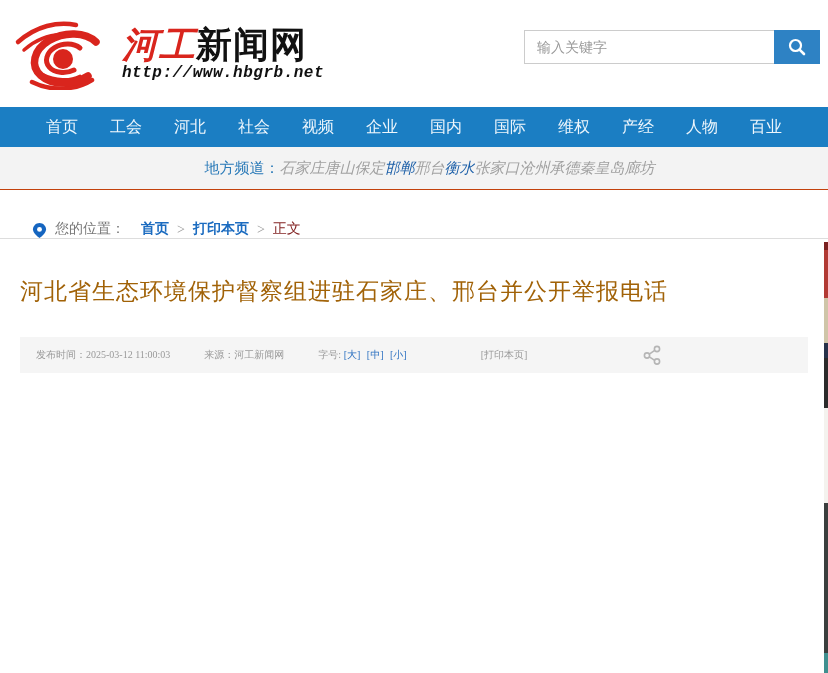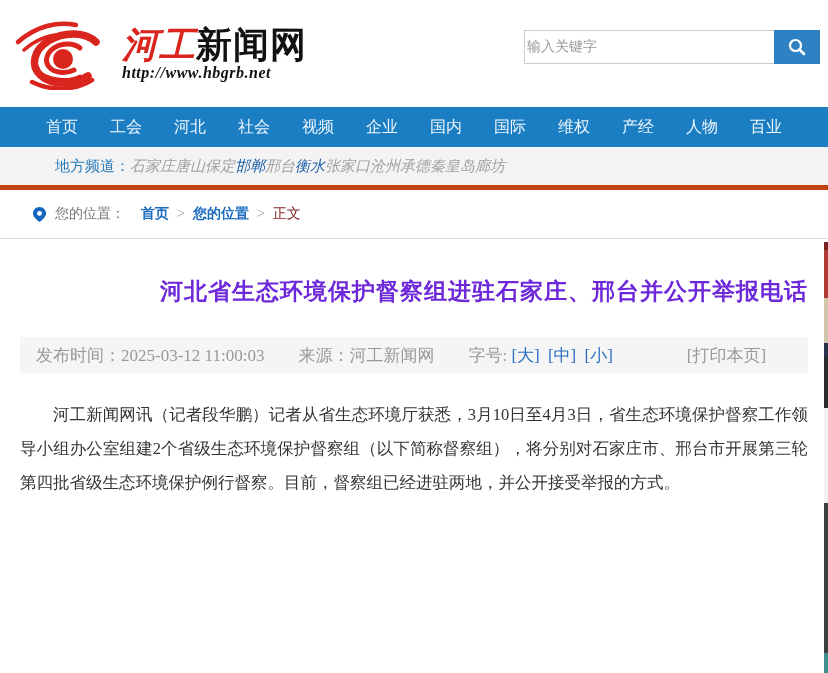--- a/index.html
+++ b/index.html
@@ -8,50 +8,50 @@
   .page { position:relative; width:828px; height:673px; background:#fff; overflow:hidden; margin:12px auto; }
 
   
   .header { position:relative; height:95px; background:#fff; }
   .logo { position:absolute; left:14px; top:6px; display:flex; align-items:flex-start; cursor:pointer; }
   .logo-mark { width:102px; height:72px; }
   .logo-text { margin-left:6px; padding-top:8px; }
   .logo-title { font-size:36px; font-weight:bold; line-height:38px; letter-spacing:1px; white-space:nowrap; }
   .logo-title .red { color:#d9251d; font-style:italic; }
   .logo-title .black { color:#111; }
-  .logo-url { font-size:16px; font-weight:bold; font-style:italic; color:#111; font-family:Liberation Serif, serif; letter-spacing:0.5px; }
+  .logo-url { font-size:16px; font-weight:bold; font-style:italic; color:#111; font-family:Liberation Mono, monospace; letter-spacing:0.5px; }
   .search { position:absolute; right:8px; top:18px; display:flex; }
-  .search input { width:250px; height:34px; border:1px solid #ccc; border-right:none; padding:0 2px; font-size:14px; color:#333; outline:none; font-family:Liberation Mono, monospace; }
+  .search input { width:250px; height:34px; border:1px solid #ccc; border-right:none; padding:0 12px; font-size:14px; color:#333; outline:none; font-family:Liberation Sans, sans-serif; }
   .search input::placeholder { color:#999; }
   .search-btn { width:46px; height:34px; background:#2e82c4; border:none; display:flex; align-items:center; justify-content:center; cursor:pointer; }
 
   
   .nav { height:40px; background:#1b7ec3; display:flex; align-items:center; justify-content:space-around; padding:0 30px; }
   .nav-item { color:#eef6fc; font-size:16px; cursor:pointer; white-space:nowrap; }
 
   
-  .subnav { height:43px; background:#f3f3f3; display:flex; align-items:center; padding:0 24px 0 55px; justify-content:flex-start; border-bottom:5px solid #c2410c; }
+  .subnav { height:43px; background:#f3f3f3; display:flex; align-items:center; padding:0 24px 0 55px; justify-content:center; border-bottom:1px solid #c2410c; }
   .subnav-label { color:#2a7ab8; font-size:15px; white-space:nowrap; cursor:default; }
   .subnav-item { color:#a0a0a0; font-size:15px; cursor:pointer; white-space:nowrap;font-style:italic; }
   .subnav-item.active { color:#1c5fa8; }
 
   
-  .crumb { height:48px; display:flex; align-items:center; padding-left:32px; font-size:14px; }
+  .crumb { height:48px; display:flex; align-items:flex-end; padding-left:32px; font-size:14px; }
   .crumb-pin { width:15px; height:15px; margin-right:8px; }
   .crumb-prefix { color:#777; margin-right:8px; }
   .crumb a { color:#1c6cc0; font-weight:bold; text-decoration:none; cursor:pointer; margin:0 8px; }
   .crumb .sep { color:#999; }
   .crumb .current { color:#7f1d1d; margin-left:8px; }
 
   .divider { border-top:1px solid #ddd; }
 
   
   .article { padding:0 20px; }
-  .article-title { margin-top:37px; text-align:right; font-size:23px; font-weight:bold; color:#6d28d9; letter-spacing:1px; }
-  .meta { margin-top:30px; background:#f5f5f5; height:36px; display:flex; align-items:center; font-size:17px; color:#999; padding:0 16px; }
+  .article-title { margin-top:37px; text-align:left; font-size:23px; font-weight:normal; color:#a16207; letter-spacing:1px; }
+  .meta { margin-top:30px; background:#f5f5f5; height:36px; display:flex; align-items:center; font-size:10px; color:#999; padding:0 16px; }
   .meta .item { margin-right:34px; white-space:nowrap; }
   .meta .blue { color:#2a6fc0; }
   .meta .sizer { cursor:pointer; margin-right:4px; }
   .meta .print { cursor:pointer;padding-left:36px; }
   .share-icon { margin-left:auto; margin-right:130px; cursor:pointer; width:20px; height:20px; }
 
   .body-text { margin-top:25px; }
   .body-text p { font-size:16.5px; color:#333; line-height:34px; text-indent:2em; text-align:justify; margin-bottom:13px; }
 
   
@@ -123,21 +123,21 @@
   </div>
 
   <div class="crumb">
     <svg class="crumb-pin" viewBox="0 0 16 16">
       <path d="M8,0 C11.9,0 15,3.1 15,7 C15,11.5 8,16 8,16 C8,16 1,11.5 1,7 C1,3.1 4.1,0 8,0 Z" fill="#1565c0"></path>
       <circle cx="8" cy="6.8" r="2.6" fill="#fff"></circle>
     </svg>
     <span class="crumb-prefix">您的位置：</span>
     <a>首页</a>
     <span class="sep">&gt;</span>
-    <a>您的位置</a>
+    <a>打印本页</a>
     <span class="sep">&gt;</span>
     <span class="current">正文</span>
   </div>
 
   <div class="divider"></div>
 
   <div class="article">
     <h1 class="article-title">河北省生态环境保护督察组进驻石家庄、邢台并公开举报电话</h1>
 
     <div class="meta">
@@ -153,21 +153,20 @@
       <svg class="share-icon" viewBox="0 0 20 20">
         <circle cx="15" cy="4" r="2.6" fill="none" stroke="#b5b5b5" stroke-width="1.6"></circle>
         <circle cx="5" cy="10.5" r="2.6" fill="none" stroke="#b5b5b5" stroke-width="1.6"></circle>
         <circle cx="15" cy="16.5" r="2.6" fill="none" stroke="#b5b5b5" stroke-width="1.6"></circle>
         <line x1="7.3" y1="9.2" x2="12.7" y2="5.3" stroke="#b5b5b5" stroke-width="1.6"></line>
         <line x1="7.3" y1="11.8" x2="12.7" y2="15.4" stroke="#b5b5b5" stroke-width="1.6"></line>
       </svg>
     </div>
 
     <div class="body-text">
-      <p>河工新闻网讯（记者段华鹏）记者从省生态环境厅获悉，3月10日至4月3日，省生态环境保护督察工作领导小组办公室组建2个省级生态环境保护督察组（以下简称督察组），将分别对石家庄市、邢台市开展第三轮第四批省级生态环境保护例行督察。目前，督察组已经进驻两地，并公开接受举报的方式。</p>
 
     </div>
   </div>
 
   <div class="edge-strip">
     <div style="height:8px;background:#7a2020;"></div>
     <div style="height:48px;background:#b23a34;"></div>
     <div style="height:45px;background:#cfc5a8;"></div>
     <div style="height:15px;background:#27324a;"></div>
     <div style="height:50px;background:#2b2b2b;"></div>

